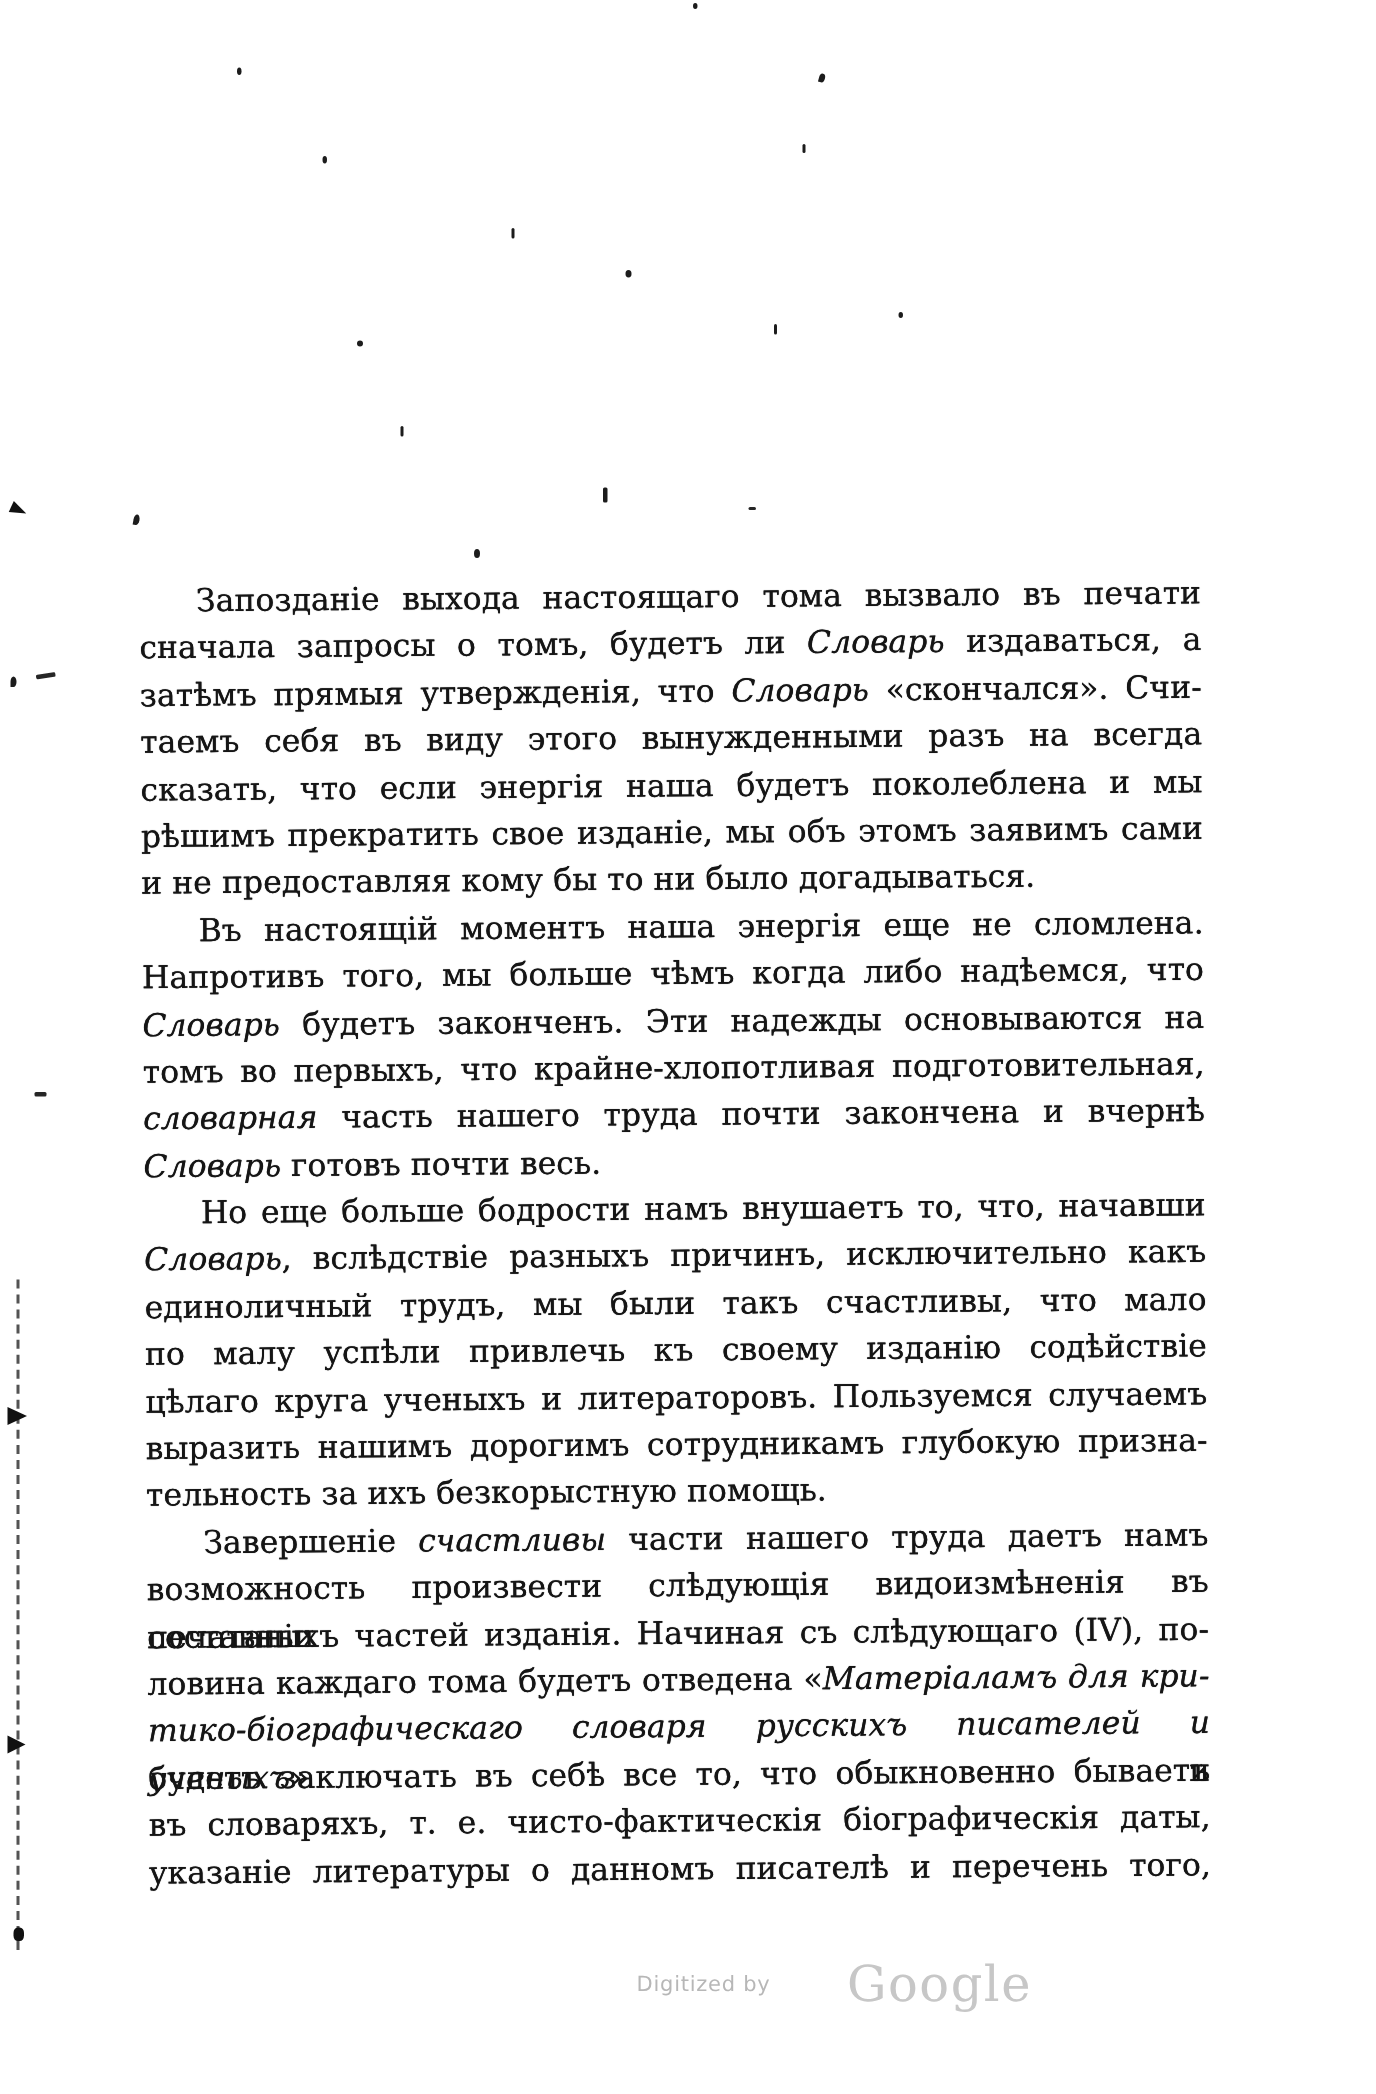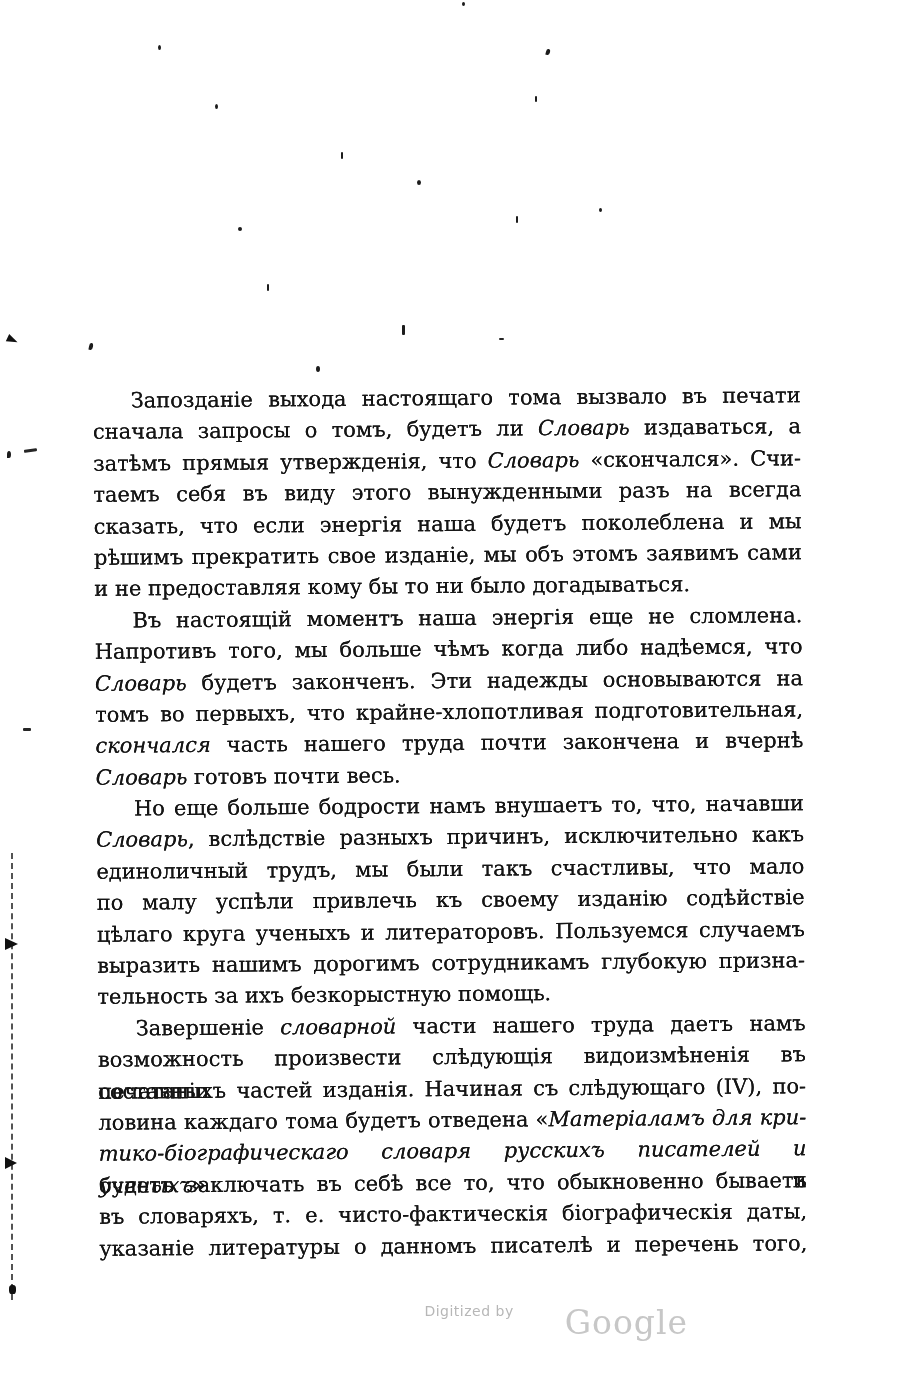--- a/index.html
+++ b/index.html
@@ -30,21 +30,21 @@
     overflow: visible;
     white-space: normal;
   }
   .line.first { text-indent: 38px; }
   .line.last { text-align-last: left; }
   .it { font-style: italic; }
 
   .watermark {
     position: absolute;
     top: 1303px; right: 107px;
-    display: flex; align-items: flex-start; gap: 9px;
+    display: flex; align-items: center; gap: 9px;
     white-space: nowrap;
   }
   .digitized {
     font-family: "DejaVu Sans", "Liberation Sans", sans-serif;
     font-size: 14px; color: #b7b7b7; letter-spacing: 0.5px;
   }
   .glogo {
     font-family: "DejaVu Serif", serif;
     font-size: 33px; color: #c7c7c7; letter-spacing: 1px; margin-left: 42px;
   }
@@ -73,30 +73,30 @@
       <div class="line"><span>сначала запросы о томъ, будетъ ли </span><span class="it">Словарь</span><span> издаваться, а</span></div>
       <div class="line"><span>затѣмъ прямыя утвержденія, что </span><span class="it">Словарь</span><span> «скончался». Счи-</span></div>
       <div class="line"><span>таемъ себя въ виду этого вынужденными разъ на всегда</span></div>
       <div class="line"><span>сказать, что если энергія наша будетъ поколеблена и мы</span></div>
       <div class="line"><span>рѣшимъ прекратить свое изданіе, мы объ этомъ заявимъ сами</span></div>
       <div class="line last"><span>и не предоставляя кому бы то ни было догадываться.</span></div>
       <div class="line first"><span>Въ настоящій моментъ наша энергія еще не сломлена.</span></div>
       <div class="line"><span>Напротивъ того, мы больше чѣмъ когда либо надѣемся, что</span></div>
       <div class="line"><span class="it">Словарь</span><span> будетъ законченъ. Эти надежды основываются на</span></div>
       <div class="line"><span>томъ во первыхъ, что крайне-хлопотливая подготовительная,</span></div>
-      <div class="line"><span class="it">скончался</span><span> часть нашего труда почти закончена и вчернѣ</span></div>
+      <div class="line"><span class="it">словарная</span><span> часть нашего труда почти закончена и вчернѣ</span></div>
       <div class="line last"><span class="it">Словарь</span><span> готовъ почти весь.</span></div>
       <div class="line first"><span>Но еще больше бодрости намъ внушаетъ то, что, начавши</span></div>
       <div class="line"><span class="it">Словарь</span><span>, вслѣдствіе разныхъ причинъ, исключительно какъ</span></div>
       <div class="line"><span>единоличный трудъ, мы были такъ счастливы, что мало</span></div>
       <div class="line"><span>по малу успѣли привлечь къ своему изданію содѣйствіе</span></div>
       <div class="line"><span>цѣлаго круга ученыхъ и литераторовъ. Пользуемся случаемъ</span></div>
       <div class="line"><span>выразить нашимъ дорогимъ сотрудникамъ глубокую призна-</span></div>
       <div class="line last"><span>тельность за ихъ безкорыстную помощь.</span></div>
-      <div class="line first"><span>Завершеніе </span><span class="it">словарной</span><span> части нашего труда даетъ намъ</span></div>
+      <div class="line first"><span>Завершеніе </span><span class="it">счастливы</span><span> части нашего труда даетъ намъ</span></div>
       <div class="line"><span>возможность произвести слѣдующія видоизмѣненія въ печатаніи</span></div>
       <div class="line"><span>составныхъ частей изданія. Начиная съ слѣдующаго (IV), по-</span></div>
       <div class="line"><span>ловина каждаго тома будетъ отведена «</span><span class="it">Матеріаламъ для кри-</span></div>
       <div class="line"><span class="it">тико-біографическаго словаря русскихъ писателей и ученыхъ</span><span>» и</span></div>
       <div class="line"><span>будетъ заключать въ себѣ все то, что обыкновенно бываетъ</span></div>
       <div class="line"><span>въ словаряхъ, т. е. чисто-фактическія біографическія даты,</span></div>
       <div class="line"><span>указаніе литературы о данномъ писателѣ и перечень того,</span></div>
     </div>
 
   <div class="watermark">

